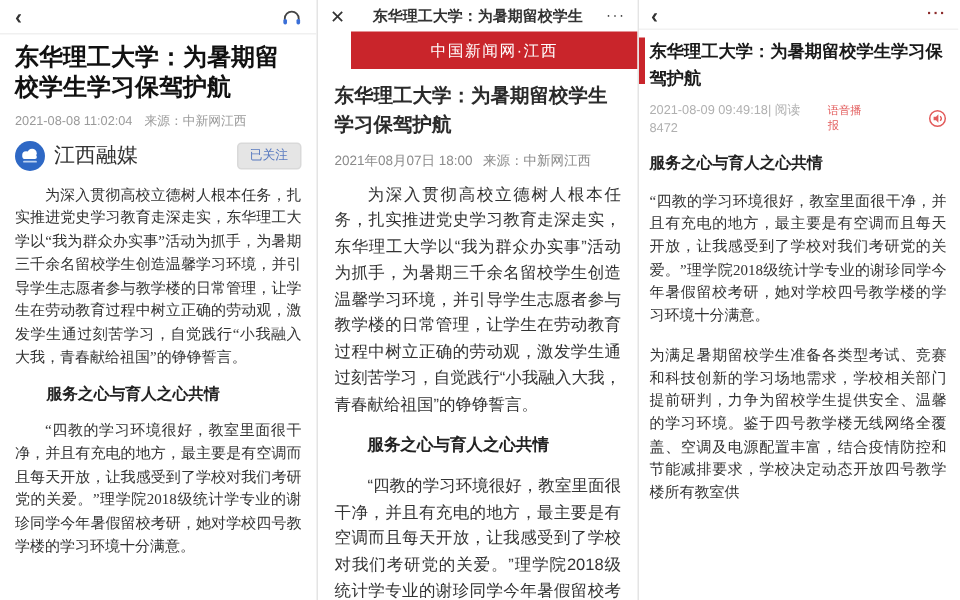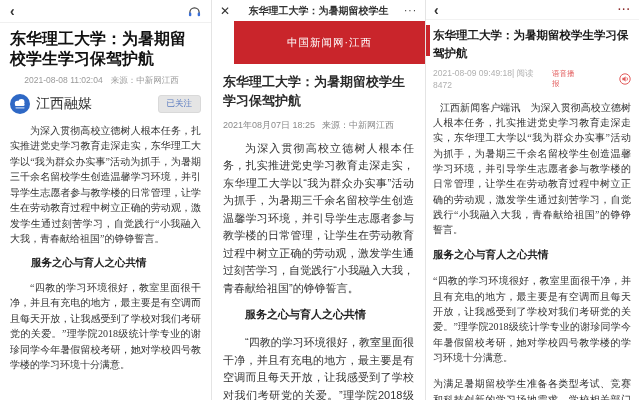--- a/index.html
+++ b/index.html
@@ -11,39 +11,39 @@
   .panel-left  { width:212px; border-right:1px solid #e4e4e4; }
   .panel-mid   { width:214px; border-right:1px solid #e4e4e4; }
   .panel-right { width:213px; }
 
   
   .lp-header { height:23px; display:flex; align-items:center; justify-content:space-between;
                padding:0 10px; border-bottom:1px solid #f0f0f0; }
   .back-glyph { font-size:14px; color:#333; line-height:1; font-weight:700; }
   .lp-title { font-size:16px; font-weight:700; color:#111; line-height:1.28;
               padding:6px 10px 0 10px; font-family:"Liberation Sans", sans-serif; }
-  .lp-meta { font-size:8.5px; color:#9a9a9a; padding:5px 10px 0 10px;text-align:center; }
+  .lp-meta { font-size:8.5px; color:#9a9a9a; padding:5px 10px 0 10px; }
   .lp-meta span { margin-right:8px; }
   .lp-pub { display:flex; align-items:center; padding:7px 10px 0 10px; }
   .lp-pub-name { font-size:14px; color:#333; margin-left:6px; flex:1; }
   .follow-btn { font-size:8.5px; color:#5a7bc0; border:1px solid #d9d9d9; border-radius:3px;
                 padding:2px 8px; background:#e5e5e5; }
   .lp-body { padding:9px 10px 0 10px; font-family:"Liberation Serif", serif; }
   .lp-body p { font-size:10px; line-height:15.5px; color:#333; text-align:justify;
                text-indent:2em; margin-bottom:9px; }
   .lp-body h3 { font-size:10.5px; color:#222; text-indent:2em; margin:2px 0 10px 0;
                 font-weight:700; }
 
   
   .mp-topbar { height:21px; display:flex; align-items:center; padding:0 8px; background:#fff; }
   .close-glyph { font-size:12px; color:#333; width:20px; }
   .mp-topbar-title { flex:1; text-align:center; font-size:10px; color:#333; font-weight:700;
                      white-space:nowrap; overflow:hidden; }
   .more-glyph { font-size:10px; color:#333; width:20px; text-align:right; letter-spacing:1px; }
-  .mp-banner { height:43px; background:#c9252b; color:#fff; display:flex; align-items:center;
+  .mp-banner { height:25px; background:#c9252b; color:#fff; display:flex; align-items:center;
                justify-content:center; font-size:10.5px; letter-spacing:1px;margin-left:22px; }
   .mp-title { font-size:13px; font-weight:700; color:#2b2b2b; line-height:1.45;
               padding:9px 11px 0 11px; }
   .mp-meta { font-size:9px; color:#8a8a8a; padding:8px 11px 0 11px; }
   .mp-meta span { margin-right:7px; }
   .mp-body { padding:8px 11px 0 11px; }
   .mp-body p { font-size:11px; line-height:17.5px; color:#333; text-align:justify;
                text-indent:2em; margin-bottom:10px; }
   .mp-body h3 { font-size:11px; color:#222; text-indent:2em; margin:2px 0 12px 0; font-weight:700; }
 
@@ -110,21 +110,21 @@
 
   <section class="panel panel-mid">
     <div class="mp-topbar">
       <span class="close-glyph">✕</span>
       <span class="mp-topbar-title">东华理工大学：为暑期留校学生</span>
       <span class="more-glyph">···</span>
     </div>
     <div class="mp-banner">中国新闻网·江西</div>
     <h1 class="mp-title">东华理工大学：为暑期留校学生学习保驾护航</h1>
     <div class="mp-meta">
-      <span>2021年08月07日 18:25</span><span>来源：中新网江西</span>
+      <span>2021年08月07日 18:00</span><span>来源：中新网江西</span>
     </div>
     <div class="mp-body">
       <p>为深入贯彻高校立德树人根本任务，扎实推进党史学习教育走深走实，东华理工大学以“我为群众办实事”活动为抓手，为暑期三千余名留校学生创造温馨学习环境，并引导学生志愿者参与教学楼的日常管理，让学生在劳动教育过程中树立正确的劳动观，激发学生通过刻苦学习，自觉践行“小我融入大我，青春献给祖国”的铮铮誓言。</p>
       <h3>服务之心与育人之心共情</h3>
       <p>“四教的学习环境很好，教室里面很干净，并且有充电的地方，最主要是有空调而且每天开放，让我感受到了学校对我们考研党的关爱。”理学院2018级统计学专业的谢珍同学今年暑假留校考研，她对学校四号教学楼的学习环境十分满意。</p>
     </div>
   </section>
 
   <section class="panel panel-right">
     <div class="rp-header">
@@ -140,20 +140,19 @@
         <span>
           <svg class="voice-svg" width="12" height="12" viewBox="0 0 12 12">
             <circle cx="6" cy="6" r="5.2" fill="none" stroke="#e25b5b" stroke-width="1"></circle>
             <polygon points="3.4,4.8 5,4.8 6.6,3.2 6.6,8.8 5,7.2 3.4,7.2" fill="#e25b5b"></polygon>
             <path d="M7.8 4.4 a2.3 2.3 0 0 1 0 3.2" fill="none" stroke="#e25b5b" stroke-width="0.9"></path>
           </svg>
         </span>
       </span>
     </div>
     <div class="rp-body">
-      <p class="indent1">江西新闻客户端讯　为深入贯彻高校立德树人根本任务，扎实推进党史学习教育走深走实，东华理工大学以“我为群众办实事”活动为抓手，为暑期三千余名留校学生创造温馨学习环境，并引导学生志愿者参与教学楼的日常管理，让学生在劳动教育过程中树立正确的劳动观，激发学生通过刻苦学习，自觉践行“小我融入大我，青春献给祖国”的铮铮誓言。</p>
       <h3>服务之心与育人之心共情</h3>
       <p>“四教的学习环境很好，教室里面很干净，并且有充电的地方，最主要是有空调而且每天开放，让我感受到了学校对我们考研党的关爱。”理学院2018级统计学专业的谢珍同学今年暑假留校考研，她对学校四号教学楼的学习环境十分满意。</p>
       <p>为满足暑期留校学生准备各类型考试、竞赛和科技创新的学习场地需求，学校相关部门提前研判，力争为留校学生提供安全、温馨的学习环境。鉴于四号教学楼无线网络全覆盖、空调及电源配置丰富，结合疫情防控和节能减排要求，学校决定动态开放四号教学楼所有教室供</p>
     </div>
   </section>
 
 </div>
 
 </body></html>

